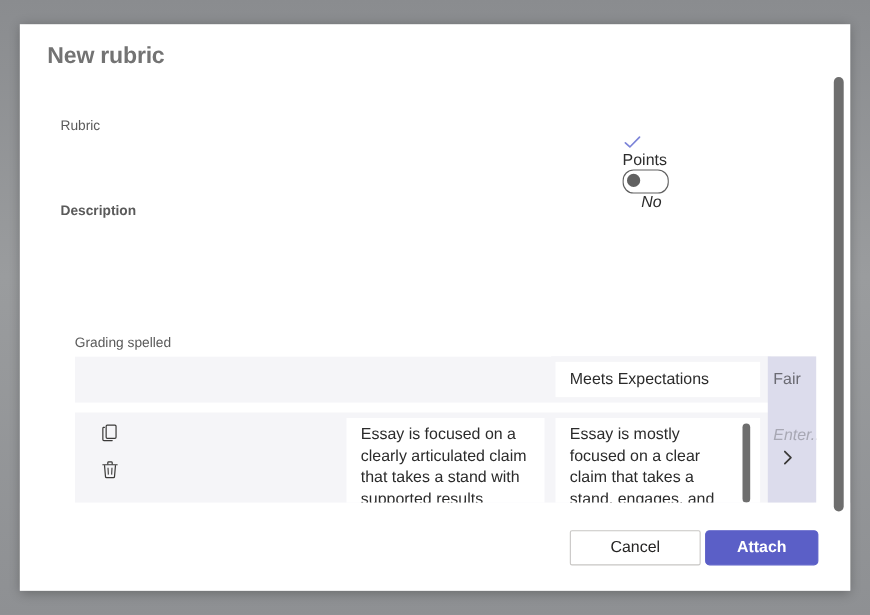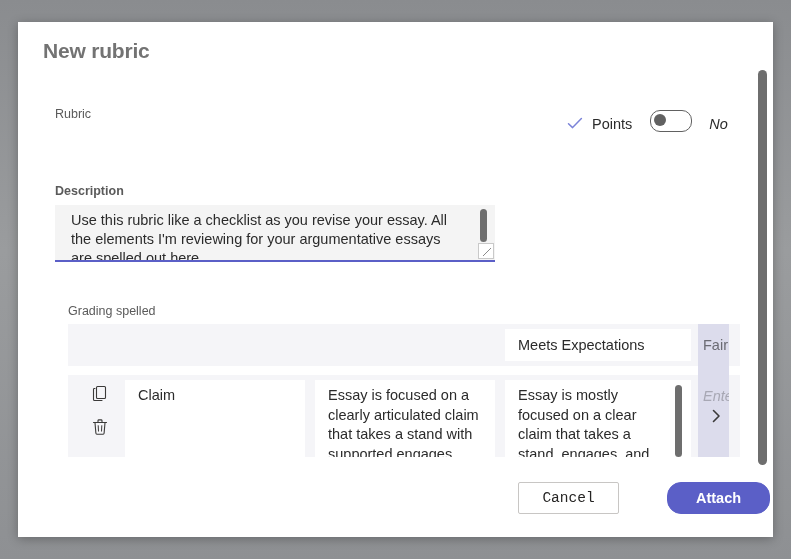--- a/index.html
+++ b/index.html
@@ -76,24 +76,25 @@
     font-size: 14.5px;
     color: #2b2b2b;
     padding: 0 0 0 16px;
     box-sizing: border-box;
   }
 
   
   #points-row {
     position: absolute;
     left: 548px;
-    top: 88px;
+    top: 98px;
     display: flex;
-    align-items: flex-end;
+    align-items: flex-start;
     gap: 0;
+    flex-direction: column;
   }
   #points-check {
     width: 18px;
     height: 18px;
     margin-right: 8px;
     flex: 0 0 auto;
   }
   #points-label {
     font-size: 14.5px;
     color: #2b2b2b;
@@ -281,21 +282,21 @@
     height: 72px;
     background: #6e6e6e;
     border-radius: 4px;
   }
 
   
   #next-column-overlay {
     position: absolute;
     left: 680px;
     top: 302px;
-    width: 31px;
+    width: 44px;
     height: 153px;
     background: #dcdcec;
     overflow: hidden;
     text-align: center;
   }
   #next-col-name {
     position: absolute;
     left: 5px;
     top: 13px;
     font-size: 14.5px;
@@ -333,35 +334,34 @@
     position: absolute;
     top: 25px;
     height: 32px;
     font-family: "Liberation Sans", sans-serif;
     font-size: 14.5px;
     cursor: pointer;
     box-sizing: border-box;
   }
   #cancel-button {
     left: 500px;
-    width: 101px;
+    width: 119px;
     background: #ffffff;
     border: 1px solid #c8c6c4;
     color: #252423;
     border-radius: 2px;
-    font-family: Liberation Mono, monospace;
   }
   #attach-button {
-    left: 649px;
+    left: 623px;
     width: 103px;
     background: #5b5fc7;
     border: 1px solid #5b5fc7;
     color: #ffffff;
     font-weight: bold;
-    border-radius: 14px;
+    border-radius: 4px;
   }
 
   
   #dialog-scrollbar-track {
     position: absolute;
     right: 6px;
     top: 8px;
     width: 9px;
     height: 499px;
   }
@@ -394,25 +394,20 @@
         <path d="M2.5 9.8 L6.6 13.6 L15.4 4.6" fill="none" stroke="#7b83d8" stroke-width="1.5" stroke-linecap="round" stroke-linejoin="round"></path>
       </svg>
       <span id="points-label">Points</span>
       <div id="points-toggle">
         <div class="knob"></div>
       </div>
       <span id="points-state">No</span>
     </div>
 
     <div class="field-label" id="description-label">Description</div>
-    <div id="description-box">
-      <div id="description-text">Use this rubric like a checklist as you revise your essay. All the elements I'm reviewing for your argumentative essays are spelled out here.</div>
-      <div id="description-scrollbar"></div>
-      <div id="description-resize"></div>
-    </div>
 
     <div class="field-label" id="criteria-label">Grading spelled</div>
 
     <div id="criteria-table">
 
       <div id="column-toolbar">
         
         
       </div>
 
@@ -428,27 +423,23 @@
             <path d="M5 5.5 L4 5.5 A1 1 0 0 0 3.5 6.5 L3.5 16.5 A1 1 0 0 0 4.5 17.5 L12 17.5" fill="none" stroke="#3b3a39" stroke-width="1.1" stroke-linecap="round"></path>
           </svg>
           <svg class="tool-icon" viewBox="0 0 20 20">
             <path d="M3.5 5.5 L16.5 5.5" stroke="#3b3a39" stroke-width="1.1" stroke-linecap="round"></path>
             <path d="M8 5.2 L8 3.6 A0.8 0.8 0 0 1 8.8 2.9 L11.2 2.9 A0.8 0.8 0 0 1 12 3.6 L12 5.2" fill="none" stroke="#3b3a39" stroke-width="1.1"></path>
             <path d="M5 5.8 L5.9 16.3 A1 1 0 0 0 6.9 17.2 L13.1 17.2 A1 1 0 0 0 14.1 16.3 L15 5.8" fill="none" stroke="#3b3a39" stroke-width="1.1"></path>
             <path d="M8.2 8.3 L8.5 14.5 M11.8 8.3 L11.5 14.5" stroke="#3b3a39" stroke-width="1"></path>
           </svg>
         </div>
 
-        <div class="cell-box" id="cell-criterion">
-          <div class="cell-text">Claim</div>
-
-        </div>
 
         <div class="cell-box" id="cell-0">
-          <div class="cell-text">Essay is focused on a clearly articulated claim that takes a stand with supported engages</div>
+          <div class="cell-text">Essay is focused on a clearly articulated claim that takes a stand with supported results</div>
 
         </div>
 
         <div class="cell-box" id="cell-1">
           <div class="cell-text">Essay is mostly focused on a clear claim that takes a stand, engages, and educates on a topic.</div>
           <div id="cell-1-scrollbar"></div>
 
         </div>
 
       </div>

